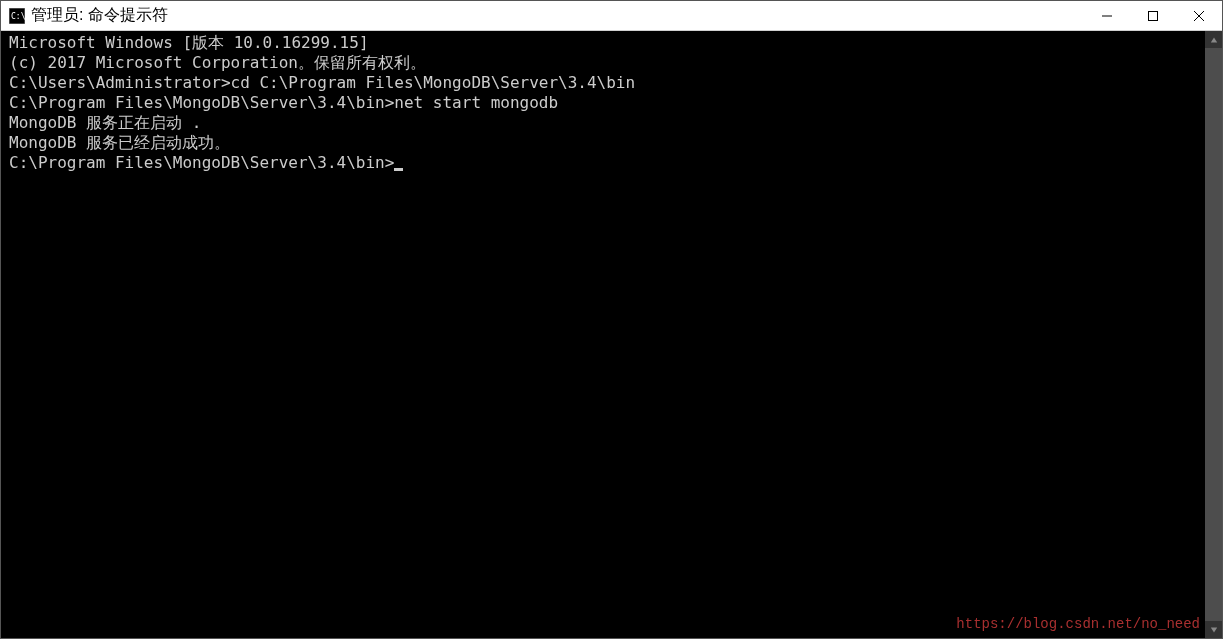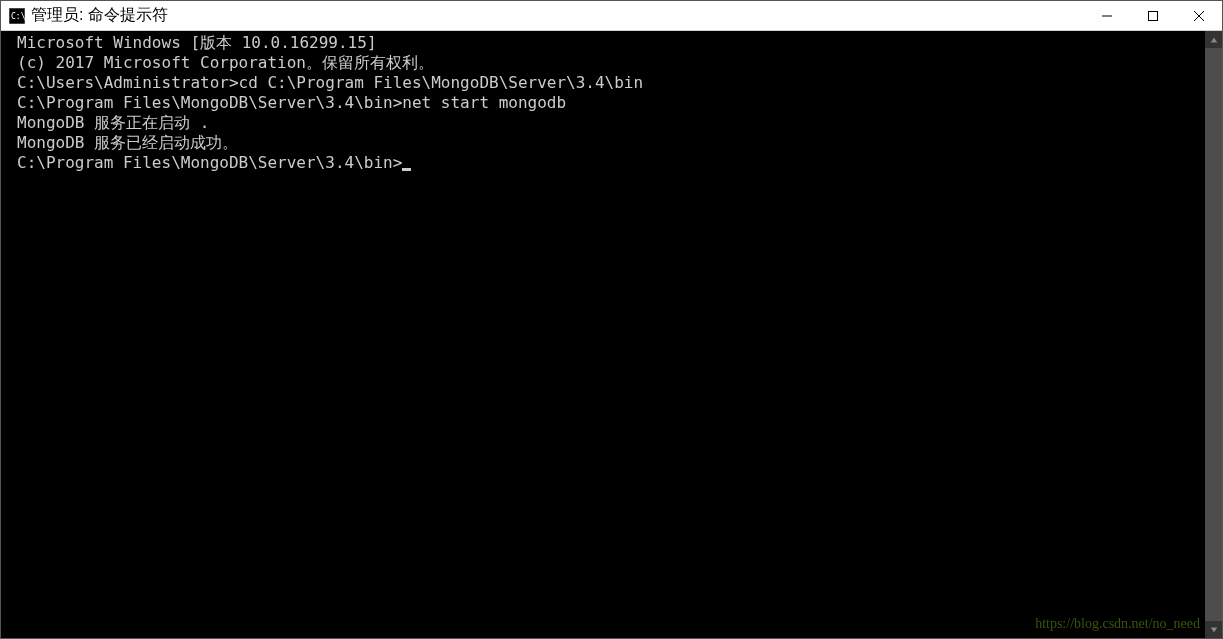--- a/index.html
+++ b/index.html
@@ -64,21 +64,21 @@
       height: 10px;
     }
     .terminal-area {
       flex: 1;
       display: flex;
       background: #000000;
       position: relative;
     }
     .terminal-content {
       flex: 1;
-      padding: 2px 16px;
+      padding: 2px 8px;
       color: #cccccc;
       font-family: "NSimSun", "SimSun", "Consolas", monospace;
       font-size: 16px;
       line-height: 20px;
       white-space: pre;
       overflow: hidden;
     }
     .terminal-line {
       display: block;
     }
@@ -117,23 +117,23 @@
     }
     .scrollbar-thumb {
       width: 100%;
       height: 100%;
       background: #4d4d4d;
     }
     .watermark {
       position: absolute;
       bottom: 6px;
       right: 22px;
-      color: #4d7c0f;
+      color: #ef4444;
       font-size: 14px;
-      font-family: Liberation Serif, serif;
+      font-family: Liberation Mono, monospace;
       opacity: 0.7;
     }
   </style>
 </head>
 <body>
 
 <div class="window">
   <div class="titlebar">
     <span class="titlebar-icon">
       <svg viewBox="0 0 16 16">

